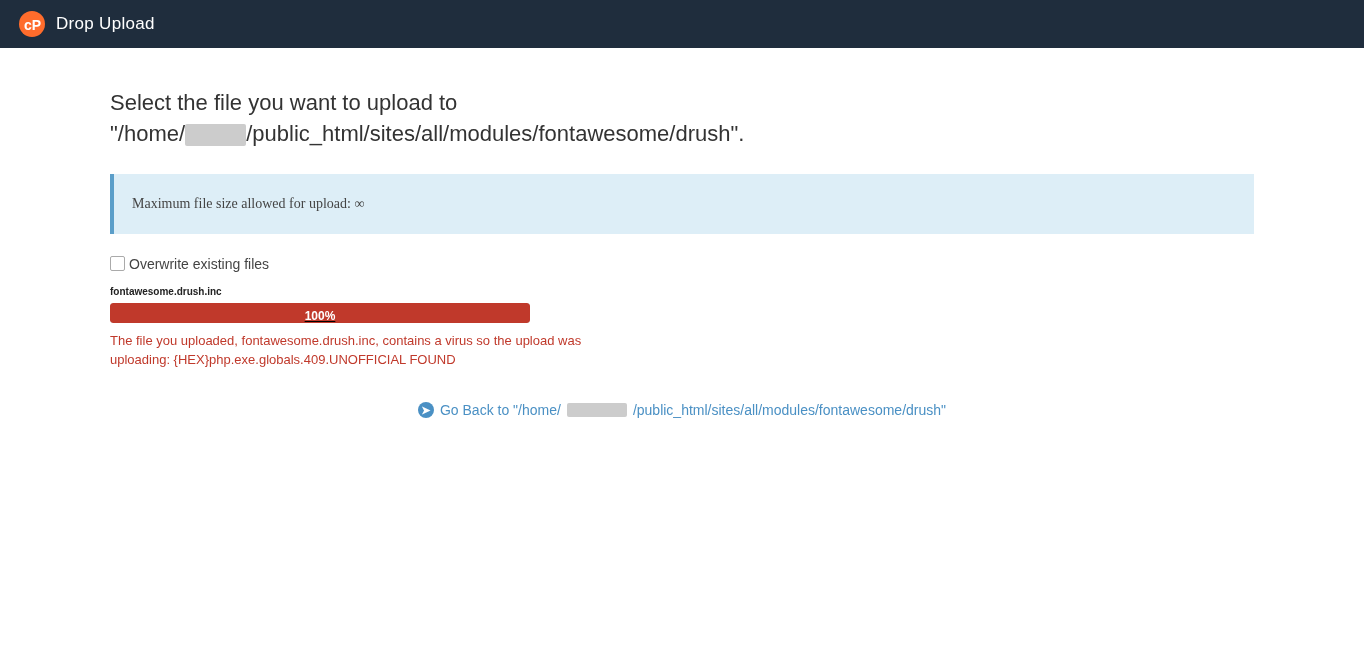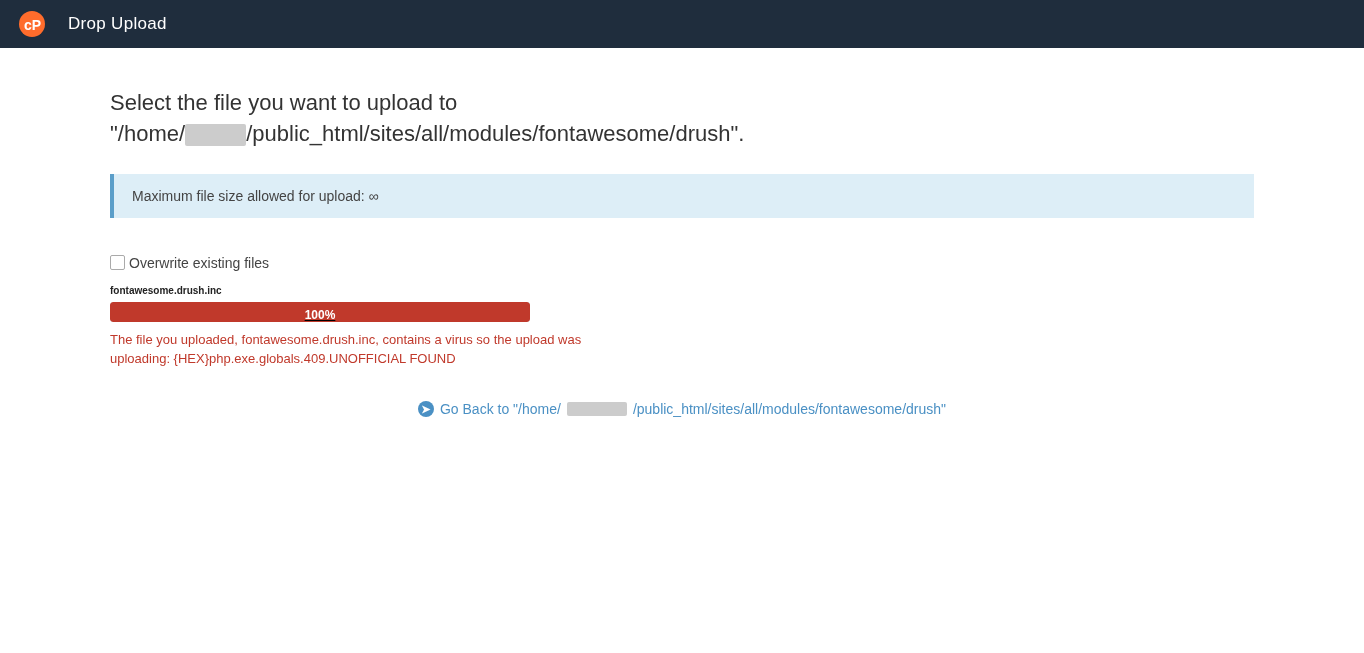--- a/index.html
+++ b/index.html
@@ -9,21 +9,21 @@
     .topbar {
       background: #1f2d3d;
       height: 48px;
       display: flex;
       align-items: center;
       padding: 0 18px;
     }
     .topbar-logo {
       display: flex;
       align-items: center;
-      gap: 22px;
+      gap: 10px;
     }
     .cp-logo {
       width: 28px;
       height: 28px;
     }
     .topbar-title {
       color: #ffffff;
       font-size: 17px;
       font-weight: 400;
       letter-spacing: 0.3px;
@@ -42,24 +42,25 @@
       color: #333333;
       line-height: 1.4;
       margin-bottom: 24px;
       font-weight: 400;
     }
 
     
     .info-box {
       background: #ddeef7;
       border-left: 4px solid #5b9ec9;
-      padding: 14px 18px;
-      margin-bottom: 37px;
+      padding: 22px 18px;
+      margin-bottom: 22px;
       font-size: 14px;
       color: #444444;
+      font-family: Liberation Serif, serif;
     }
 
     
     .overwrite-row {
       display: flex;
       align-items: center;
       gap: 4px;
       margin-bottom: 14px;
     }
     .overwrite-checkbox {

